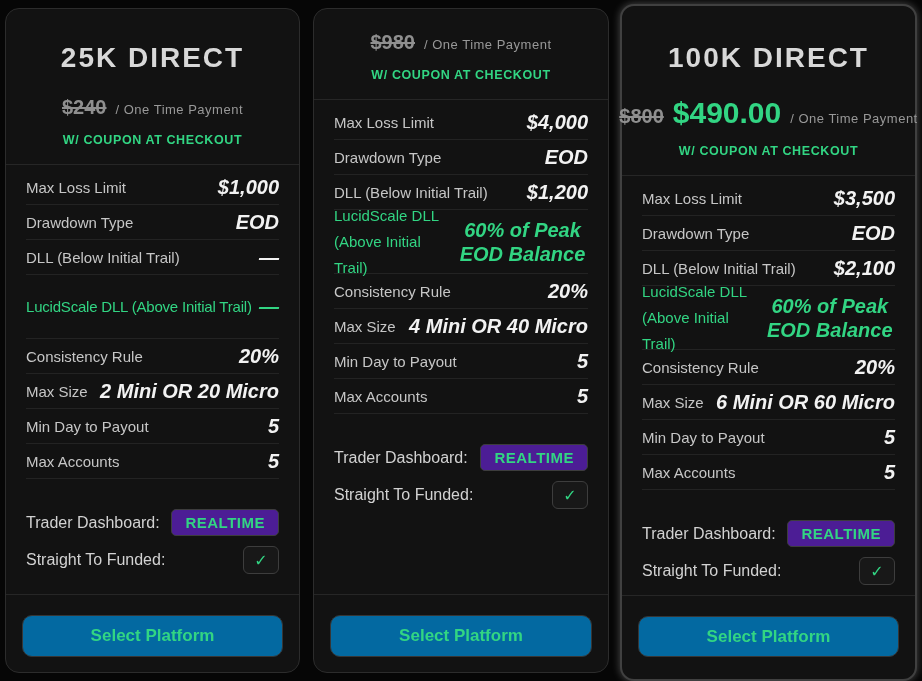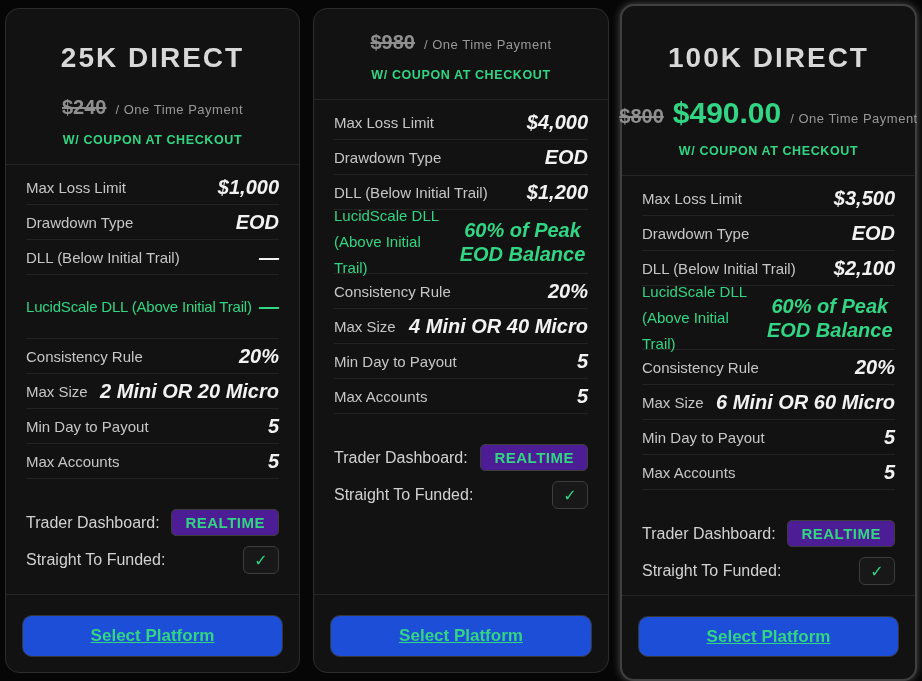--- a/index.html
+++ b/index.html
@@ -74,23 +74,23 @@
     padding:4px 13px;
   }
   .checkbox{
     width:36px;height:28px;border:1px solid #3d3d3d;background:#181818;border-radius:6px;
     display:flex;align-items:center;justify-content:center;
   }
   .check{color:var(--green);font-size:16px;font-weight:bold;}
   .fsep{border-top:1px solid var(--divider);margin-top:auto;}
   .select-btn{
     margin:20px 16px 15px;height:42px;
-    border:1px solid #363636;border-radius:10px;background:#1d4ed8;
+    border:1px solid #363636;border-radius:10px;background:#0369a1;
     color:var(--green);font-weight:bold;font-size:17px;
-    font-family:inherit;cursor:pointer;text-decoration:underline;
+    font-family:inherit;cursor:pointer;
   }
   .card3 .select-btn{margin-bottom:22px;}
 </style>
 </head>
 <body>
 
 <div class="stage">
 
   <section class="card card1">
     <h2 class="card-title">25K DIRECT</h2>

